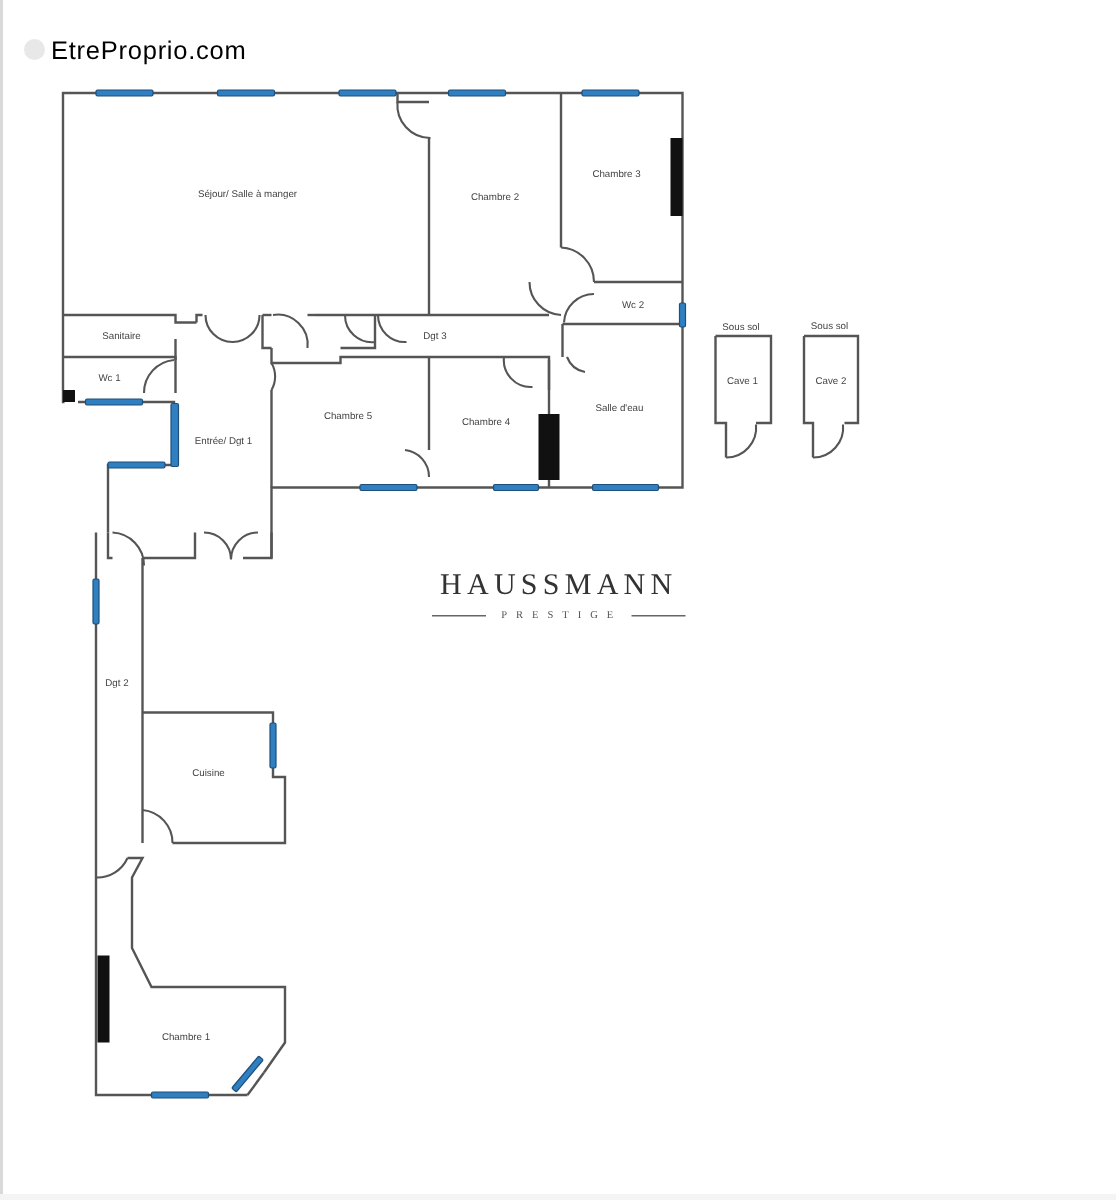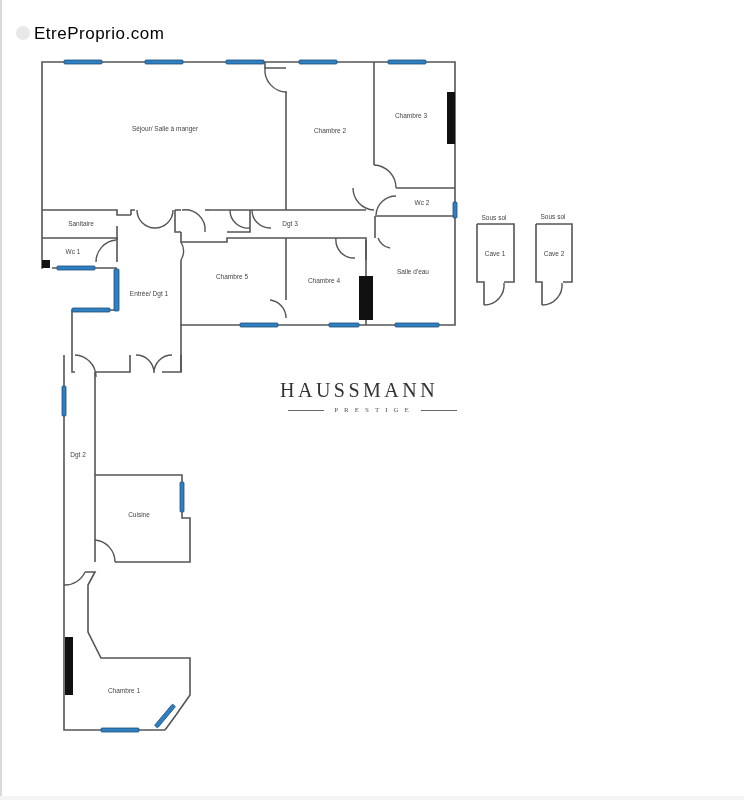--- a/index.html
+++ b/index.html
@@ -7,21 +7,21 @@
     .frame-left { position: absolute; left: 0; top: 0; width: 2px; height: 800px; background: #d9d9d9; }
     .frame-bottom { position: absolute; left: 0; bottom: 0; width: 744px; height: 4px; background: #f4f4f4; }
     .watermark { position: absolute; left: 16px; top: 24px; font-size: 17px; color: #000000; letter-spacing: 0.5px; }
     .watermark .wm-icon { display: inline-block; width: 14px; height: 14px; border-radius: 50%; background: #e8e8e8; vertical-align: -1px; margin-right: 4px; }
     svg.plan { position: absolute; left: 0; top: 0; }
     .wall { fill: none; stroke: #555; stroke-width: 1.6; stroke-linejoin: miter; }
     .door { fill: none; stroke: #555; stroke-width: 1.4; }
     .win { fill: #2f7fc1; stroke: #1d4f7a; stroke-width: 0.8; }
     .rad { fill: #111; }
     .room-label { font-family: "Liberation Sans", sans-serif; font-size: 6.5px; fill: #444; text-anchor: middle; }
-    .logo { position: absolute; left: 280px; top: 378px; width: 185px; text-align: left; }
+    .logo { position: absolute; left: 280px; top: 378px; width: 185px; text-align: center; }
     .logo-main { font-family: "Liberation Serif", serif; font-size: 20px; letter-spacing: 3.5px; color: #333; line-height: 24px; }
     .logo-sub { display: flex; align-items: center; justify-content: center; margin-top: 4px; }
     .logo-sub .line { width: 36px; height: 1px; background: #666; }
     .logo-sub .txt { font-family: "Liberation Serif", serif; font-size: 7px; letter-spacing: 6px; color: #555; margin: 0 6px 0 10px; }
   </style>
 </head>
 <body>
 
 <div class="frame-left"></div>
 <div class="frame-bottom"></div>

